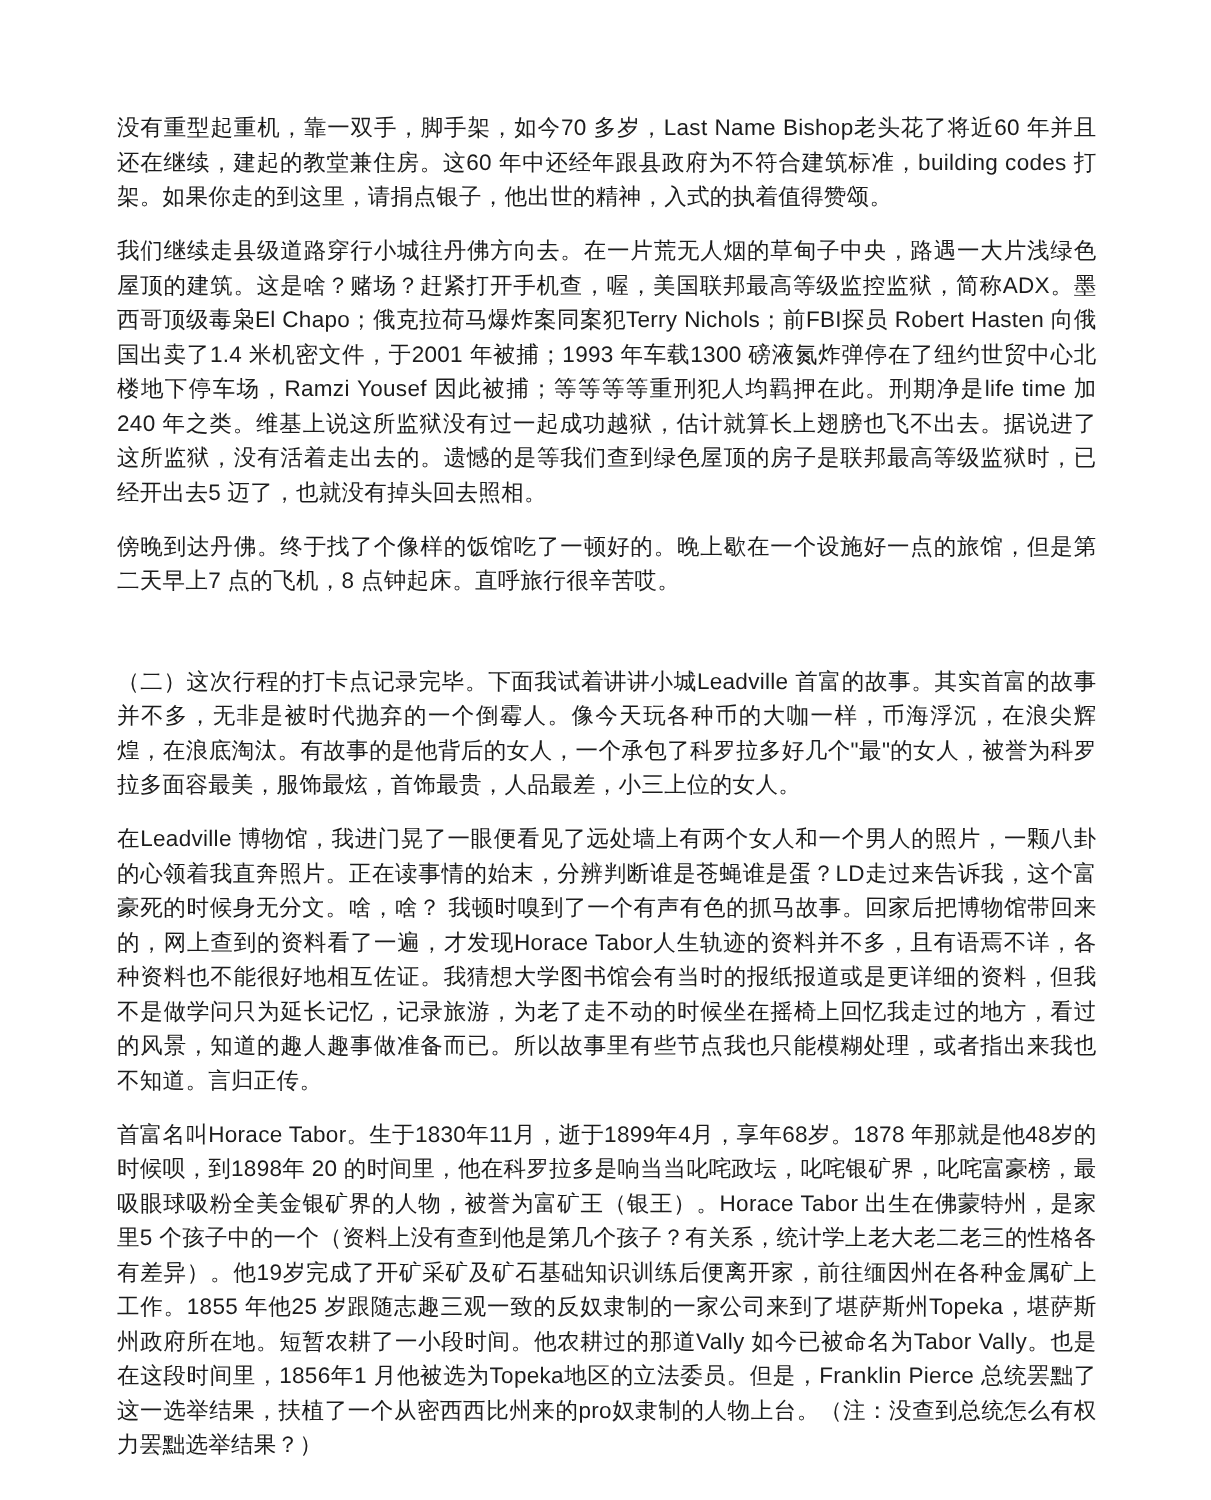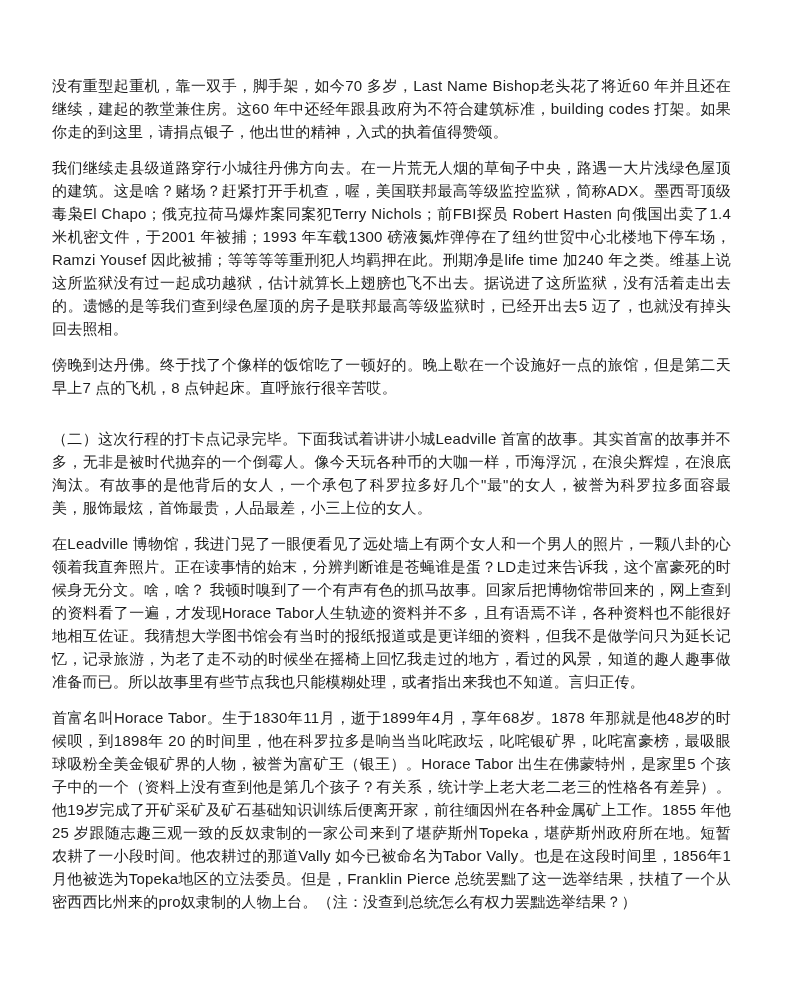--- a/index.html
+++ b/index.html
@@ -10,34 +10,34 @@
   body {
     width: 807px;
     height: 1000px;
     overflow: hidden;
     font-family: "Liberation Sans", "DejaVu Sans", sans-serif;
   }
   .page {
     box-sizing: border-box;
     width: 807px;
     height: 1000px;
-    padding: 74px 76px 0 52px;
+    padding: 74px 76px 0 78px;
     background: #ffffff;
   }
   .page p {
     margin: 0 0 13px 0;
     font-size: 15px;
     line-height: 23px;
     color: #1c1c1c;
     text-align: justify;
     letter-spacing: 0.2px;
     word-break: break-word;
   }
   .page p.section-gap {
-    margin-top: 28px;
+    margin-top: 44px;
   }
 </style>
 </head>
 <body>
 
 <div class="page">
   <p>没有重型起重机，靠一双手，脚手架，如今70 多岁，Last Name Bishop老头花了将近60 年并且还在继续，建起的教堂兼住房。这60 年中还经年跟县政府为不符合建筑标准，building codes 打架。如果你走的到这里，请捐点银子，他出世的精神，入式的执着值得赞颂。</p>
   <p>我们继续走县级道路穿行小城往丹佛方向去。在一片荒无人烟的草甸子中央，路遇一大片浅绿色屋顶的建筑。这是啥？赌场？赶紧打开手机查，喔，美国联邦最高等级监控监狱，简称ADX。墨西哥顶级毒枭El Chapo；俄克拉荷马爆炸案同案犯Terry Nichols；前FBI探员 Robert Hasten 向俄国出卖了1.4 米机密文件，于2001 年被捕；1993 年车载1300 磅液氮炸弹停在了纽约世贸中心北楼地下停车场，Ramzi Yousef 因此被捕；等等等等重刑犯人均羁押在此。刑期净是life time 加240 年之类。维基上说这所监狱没有过一起成功越狱，估计就算长上翅膀也飞不出去。据说进了这所监狱，没有活着走出去的。遗憾的是等我们查到绿色屋顶的房子是联邦最高等级监狱时，已经开出去5 迈了，也就没有掉头回去照相。</p>
   <p>傍晚到达丹佛。终于找了个像样的饭馆吃了一顿好的。晚上歇在一个设施好一点的旅馆，但是第二天早上7 点的飞机，8 点钟起床。直呼旅行很辛苦哎。</p>
   <p class="section-gap">（二）这次行程的打卡点记录完毕。下面我试着讲讲小城Leadville 首富的故事。其实首富的故事并不多，无非是被时代抛弃的一个倒霉人。像今天玩各种币的大咖一样，币海浮沉，在浪尖辉煌，在浪底淘汰。有故事的是他背后的女人，一个承包了科罗拉多好几个"最"的女人，被誉为科罗拉多面容最美，服饰最炫，首饰最贵，人品最差，小三上位的女人。</p>

